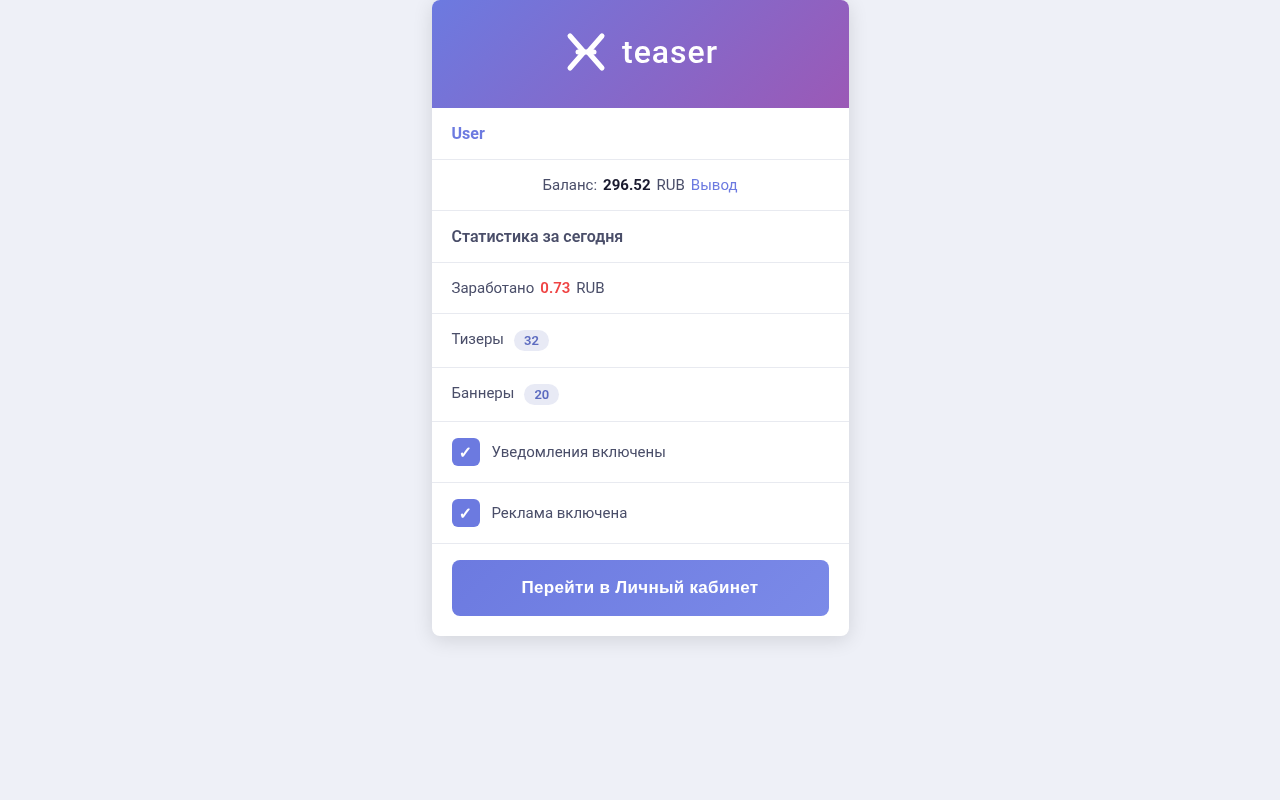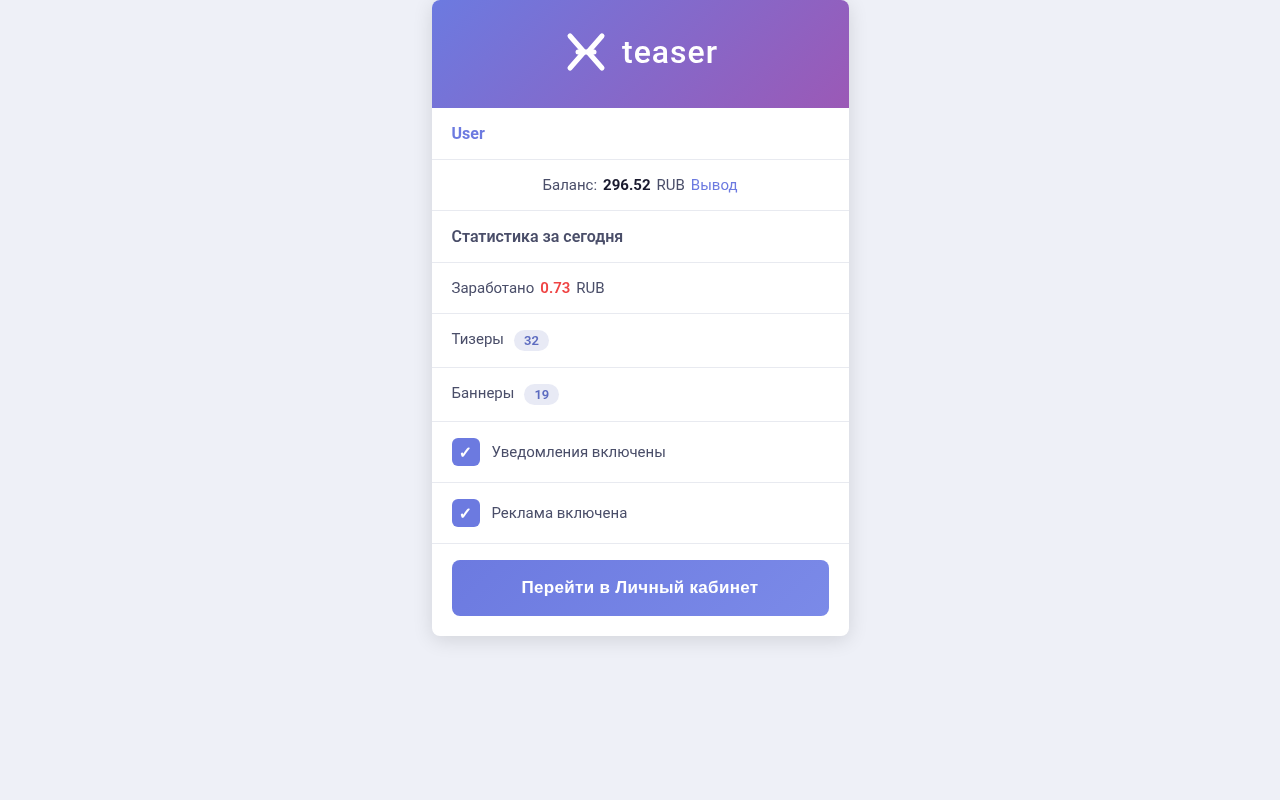--- a/index.html
+++ b/index.html
@@ -209,21 +209,21 @@
   <div class="card-section">
     <div class="stat-row">
       <span>Тизеры</span>
       <span class="badge">32</span>
     </div>
   </div>
 
   <div class="card-section">
     <div class="stat-row">
       <span>Баннеры</span>
-      <span class="badge">19</span>
+      <span class="badge">20</span>
     </div>
   </div>
 
 
   <div class="card-section">
     <div class="checkbox-row">
       <div class="checkbox-box">
         <span class="checkbox-check">✓</span>
       </div>
       <span>Уведомления включены</span>

